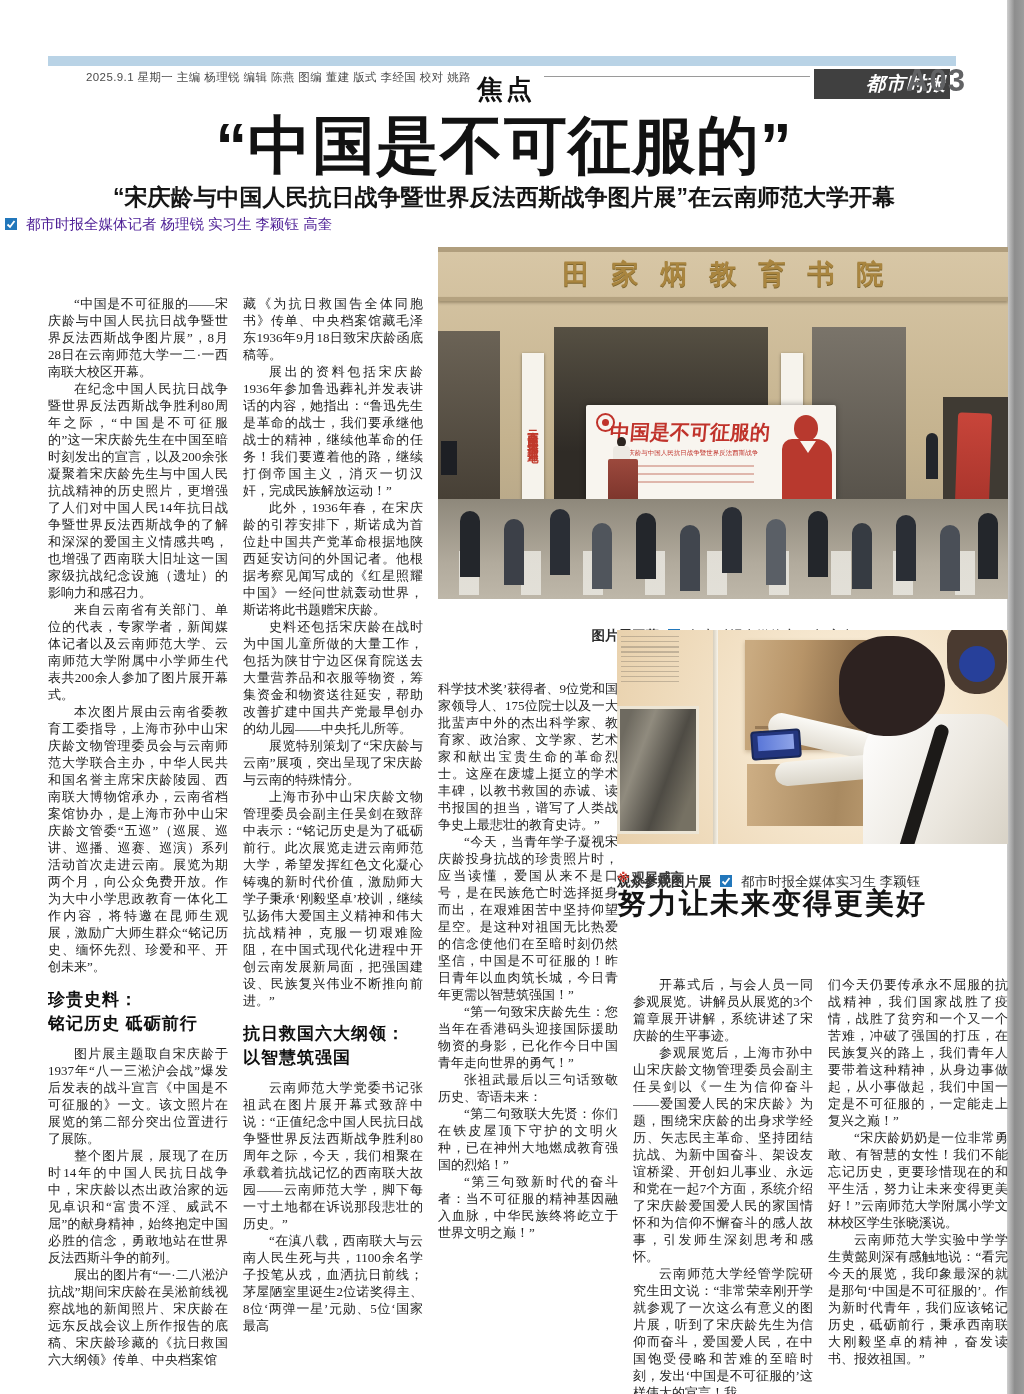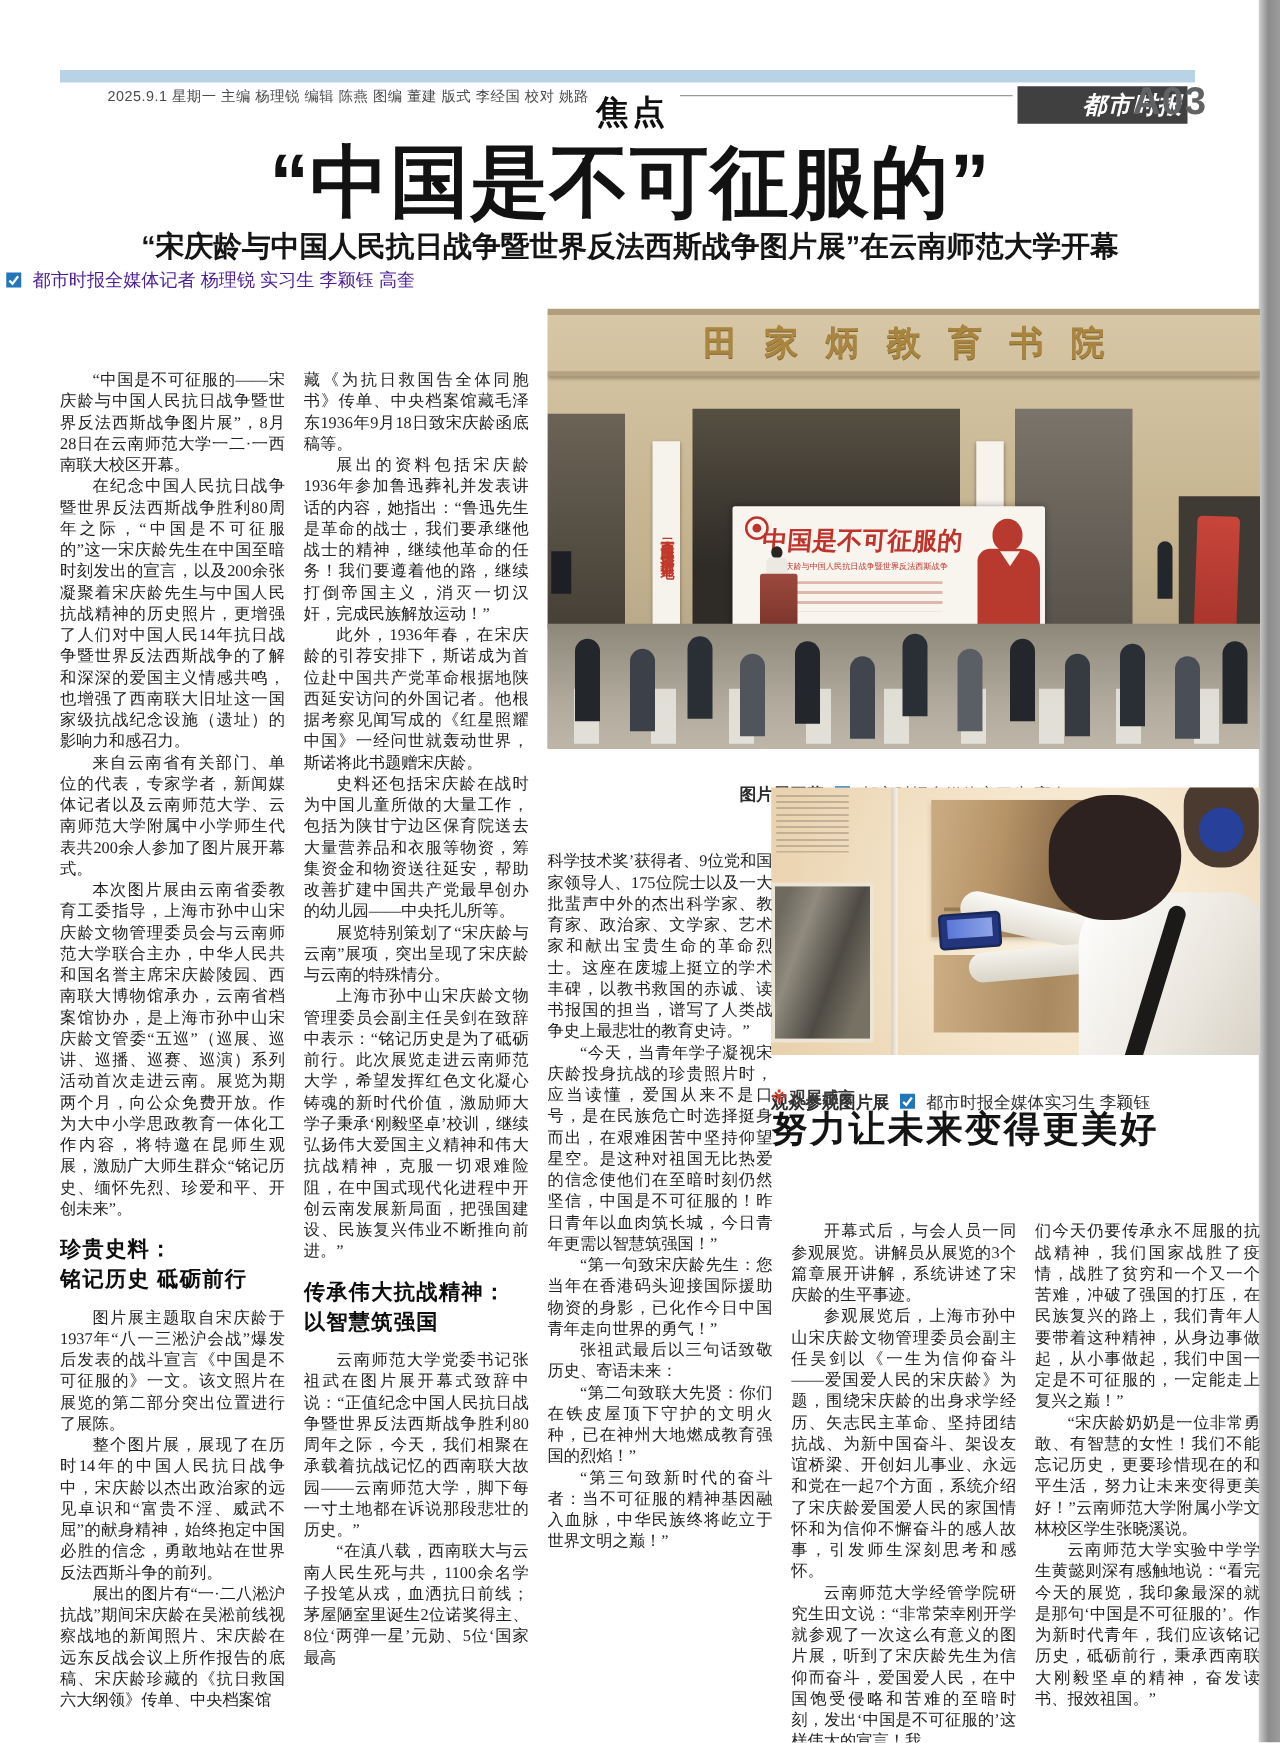--- a/index.html
+++ b/index.html
@@ -205,21 +205,21 @@
     <p>整个图片展，展现了在历时14年的中国人民抗日战争中，宋庆龄以杰出政治家的远见卓识和“富贵不淫、威武不屈”的献身精神，始终抱定中国必胜的信念，勇敢地站在世界反法西斯斗争的前列。</p>
     <p>展出的图片有“一·二八淞沪抗战”期间宋庆龄在吴淞前线视察战地的新闻照片、宋庆龄在远东反战会议上所作报告的底稿、宋庆龄珍藏的《抗日救国六大纲领》传单、中央档案馆</p>
   </div>
 <div class="abs col" id="col2">
     <p class="noindent">藏《为抗日救国告全体同胞书》传单、中央档案馆藏毛泽东1936年9月18日致宋庆龄函底稿等。</p>
     <p>展出的资料包括宋庆龄1936年参加鲁迅葬礼并发表讲话的内容，她指出：“鲁迅先生是革命的战士，我们要承继他战士的精神，继续他革命的任务！我们要遵着他的路，继续打倒帝国主义，消灭一切汉奸，完成民族解放运动！”</p>
     <p>此外，1936年春，在宋庆龄的引荐安排下，斯诺成为首位赴中国共产党革命根据地陕西延安访问的外国记者。他根据考察见闻写成的《红星照耀中国》一经问世就轰动世界，斯诺将此书题赠宋庆龄。</p>
     <p>史料还包括宋庆龄在战时为中国儿童所做的大量工作，包括为陕甘宁边区保育院送去大量营养品和衣服等物资，筹集资金和物资送往延安，帮助改善扩建中国共产党最早创办的幼儿园——中央托儿所等。</p>
     <p>展览特别策划了“宋庆龄与云南”展项，突出呈现了宋庆龄与云南的特殊情分。</p>
     <p>上海市孙中山宋庆龄文物管理委员会副主任吴剑在致辞中表示：“铭记历史是为了砥砺前行。此次展览走进云南师范大学，希望发挥红色文化凝心铸魂的新时代价值，激励师大学子秉承‘刚毅坚卓’校训，继续弘扬伟大爱国主义精神和伟大抗战精神，克服一切艰难险阻，在中国式现代化进程中开创云南发展新局面，把强国建设、民族复兴伟业不断推向前进。”</p>
-    <h3>传承伟大抗战精神：
+    <h3>抗日救国六大纲领：
 以智慧筑强国</h3>
     <p>云南师范大学党委书记张祖武在图片展开幕式致辞中说：“正值纪念中国人民抗日战争暨世界反法西斯战争胜利80周年之际，今天，我们相聚在承载着抗战记忆的西南联大故园——云南师范大学，脚下每一寸土地都在诉说那段悲壮的历史。”</p>
     <p>“在滇八载，西南联大与云南人民生死与共，1100余名学子投笔从戎，血洒抗日前线；茅屋陋室里诞生2位诺奖得主、8位‘两弹一星’元勋、5位‘国家最高</p>
   </div>
 <div class="abs col" id="col3">
     <p class="noindent">科学技术奖’获得者、9位党和国家领导人、175位院士以及一大批蜚声中外的杰出科学家、教育家、政治家、文学家、艺术家和献出宝贵生命的革命烈士。这座在废墟上挺立的学术丰碑，以教书救国的赤诚、读书报国的担当，谱写了人类战争史上最悲壮的教育史诗。”</p>
     <p>“今天，当青年学子凝视宋庆龄投身抗战的珍贵照片时，应当读懂，爱国从来不是口号，是在民族危亡时选择挺身而出，在艰难困苦中坚持仰望星空。是这种对祖国无比热爱的信念使他们在至暗时刻仍然坚信，中国是不可征服的！昨日青年以血肉筑长城，今日青年更需以智慧筑强国！”</p>
     <p>“第一句致宋庆龄先生：您当年在香港码头迎接国际援助物资的身影，已化作今日中国青年走向世界的勇气！”</p>
     <p>张祖武最后以三句话致敬历史、寄语未来：</p>
     <p>“第二句致联大先贤：你们在铁皮屋顶下守护的文明火种，已在神州大地燃成教育强国的烈焰！”</p>

